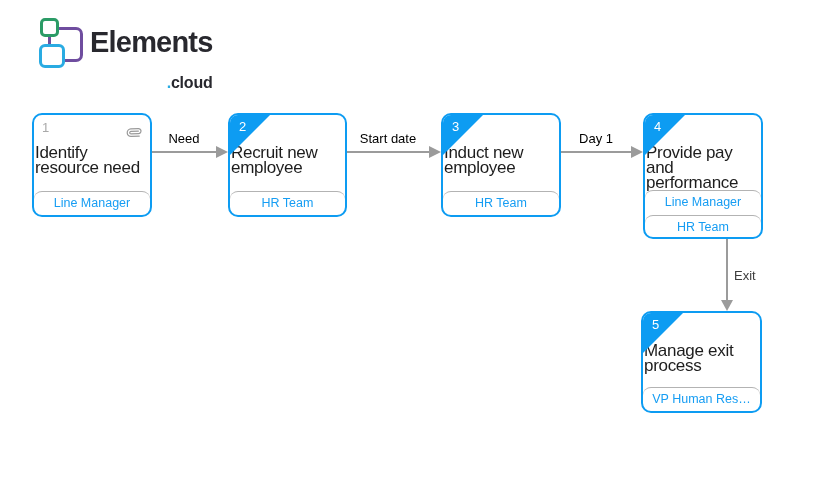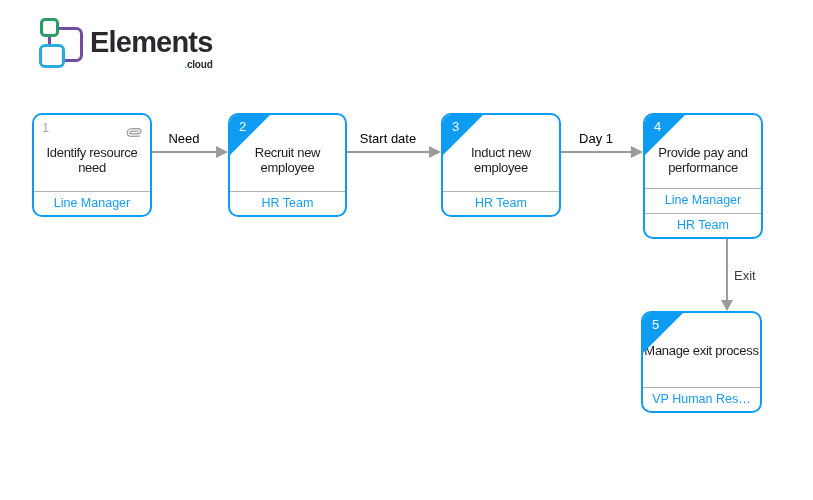--- a/index.html
+++ b/index.html
@@ -14,21 +14,21 @@
 
   
   .logo { position:absolute; left:30px; top:14px; display:flex; }
   .logo-mark { position:relative; width:56px; height:58px; }
   .logo-sq { position:absolute; background:#fff0; }
   .sq-purple { left:18px; top:13px; width:35px; height:35px; border:3.5px solid #6f4d9f; border-radius:7px; z-index:1; }
   .sq-green  { left:10px; top:4px;  width:19px; height:19px; border:3px solid #2b9b66; border-radius:5px; z-index:2; background:#fff; background-clip:padding-box; }
   .sq-blue   { left:9px;  top:30px; width:26px; height:24px; border:3.5px solid #29abe2; border-radius:6px; z-index:3; background:#fff; background-clip:padding-box; }
   .logo-text { margin-left:4px; margin-top:13px; text-align:right; }
   .logo-brand { font-size:29px; font-weight:bold; color:#28282e; letter-spacing:-0.8px; line-height:1.05; }
-  .logo-suffix { font-size:10px; font-weight:bold; color:#28282e; letter-spacing:-0.2px; line-height:1; margin-top:3px; }
+  .logo-suffix { font-size:16px; font-weight:bold; color:#28282e; letter-spacing:-0.2px; line-height:1; margin-top:18px; }
   .logo-suffix .dot { color:#29abe2; }
 
   
   .node {
     position:absolute;
     background:#ffffff;
     border:2.5px solid #0d9cf2;
     border-radius:10px;
     overflow:hidden;
     display:flex;
@@ -36,34 +36,35 @@
   }
   .n1 { left:32px;  top:113px; width:120px; height:104px; }
   .n2 { left:228px; top:113px; width:119px; height:104px; }
   .n3 { left:441px; top:113px; width:120px; height:104px; }
   .n4 { left:643px; top:113px; width:120px; height:126px; }
   .n5 { left:641px; top:311px; width:121px; height:102px; }
 
   .node-title {
     flex:1;
     padding:30px 1px 0 1px;
-    text-align:center;
-    font-size:13px;
+    text-align:left;
+    font-size:17px;
     letter-spacing:-0.3px;
     line-height:15px;
     color:#1d1d1d;
   }
   .role-row {
     height:24px;
     border-top:1.5px solid #b3b3b3;
     text-align:center;
     font-size:12.5px;
     line-height:22px;
     color:#169df3;
     flex:none;
+    border-radius:8px;
   }
   .role-row.tall { height:25px; line-height:23px; }
 
   .corner-triangle {
     position:absolute; left:0; top:0; width:40px; height:40px;
     background:#0d9cf2;
     clip-path:polygon(0 0, 100% 0, 0 100%);
   }
   .corner-num { position:absolute; left:9px; top:4px; font-size:13px; color:#ffffff; }
   .plain-num  { position:absolute; left:8px; top:5px; font-size:13px; color:#a9a9a9; }

